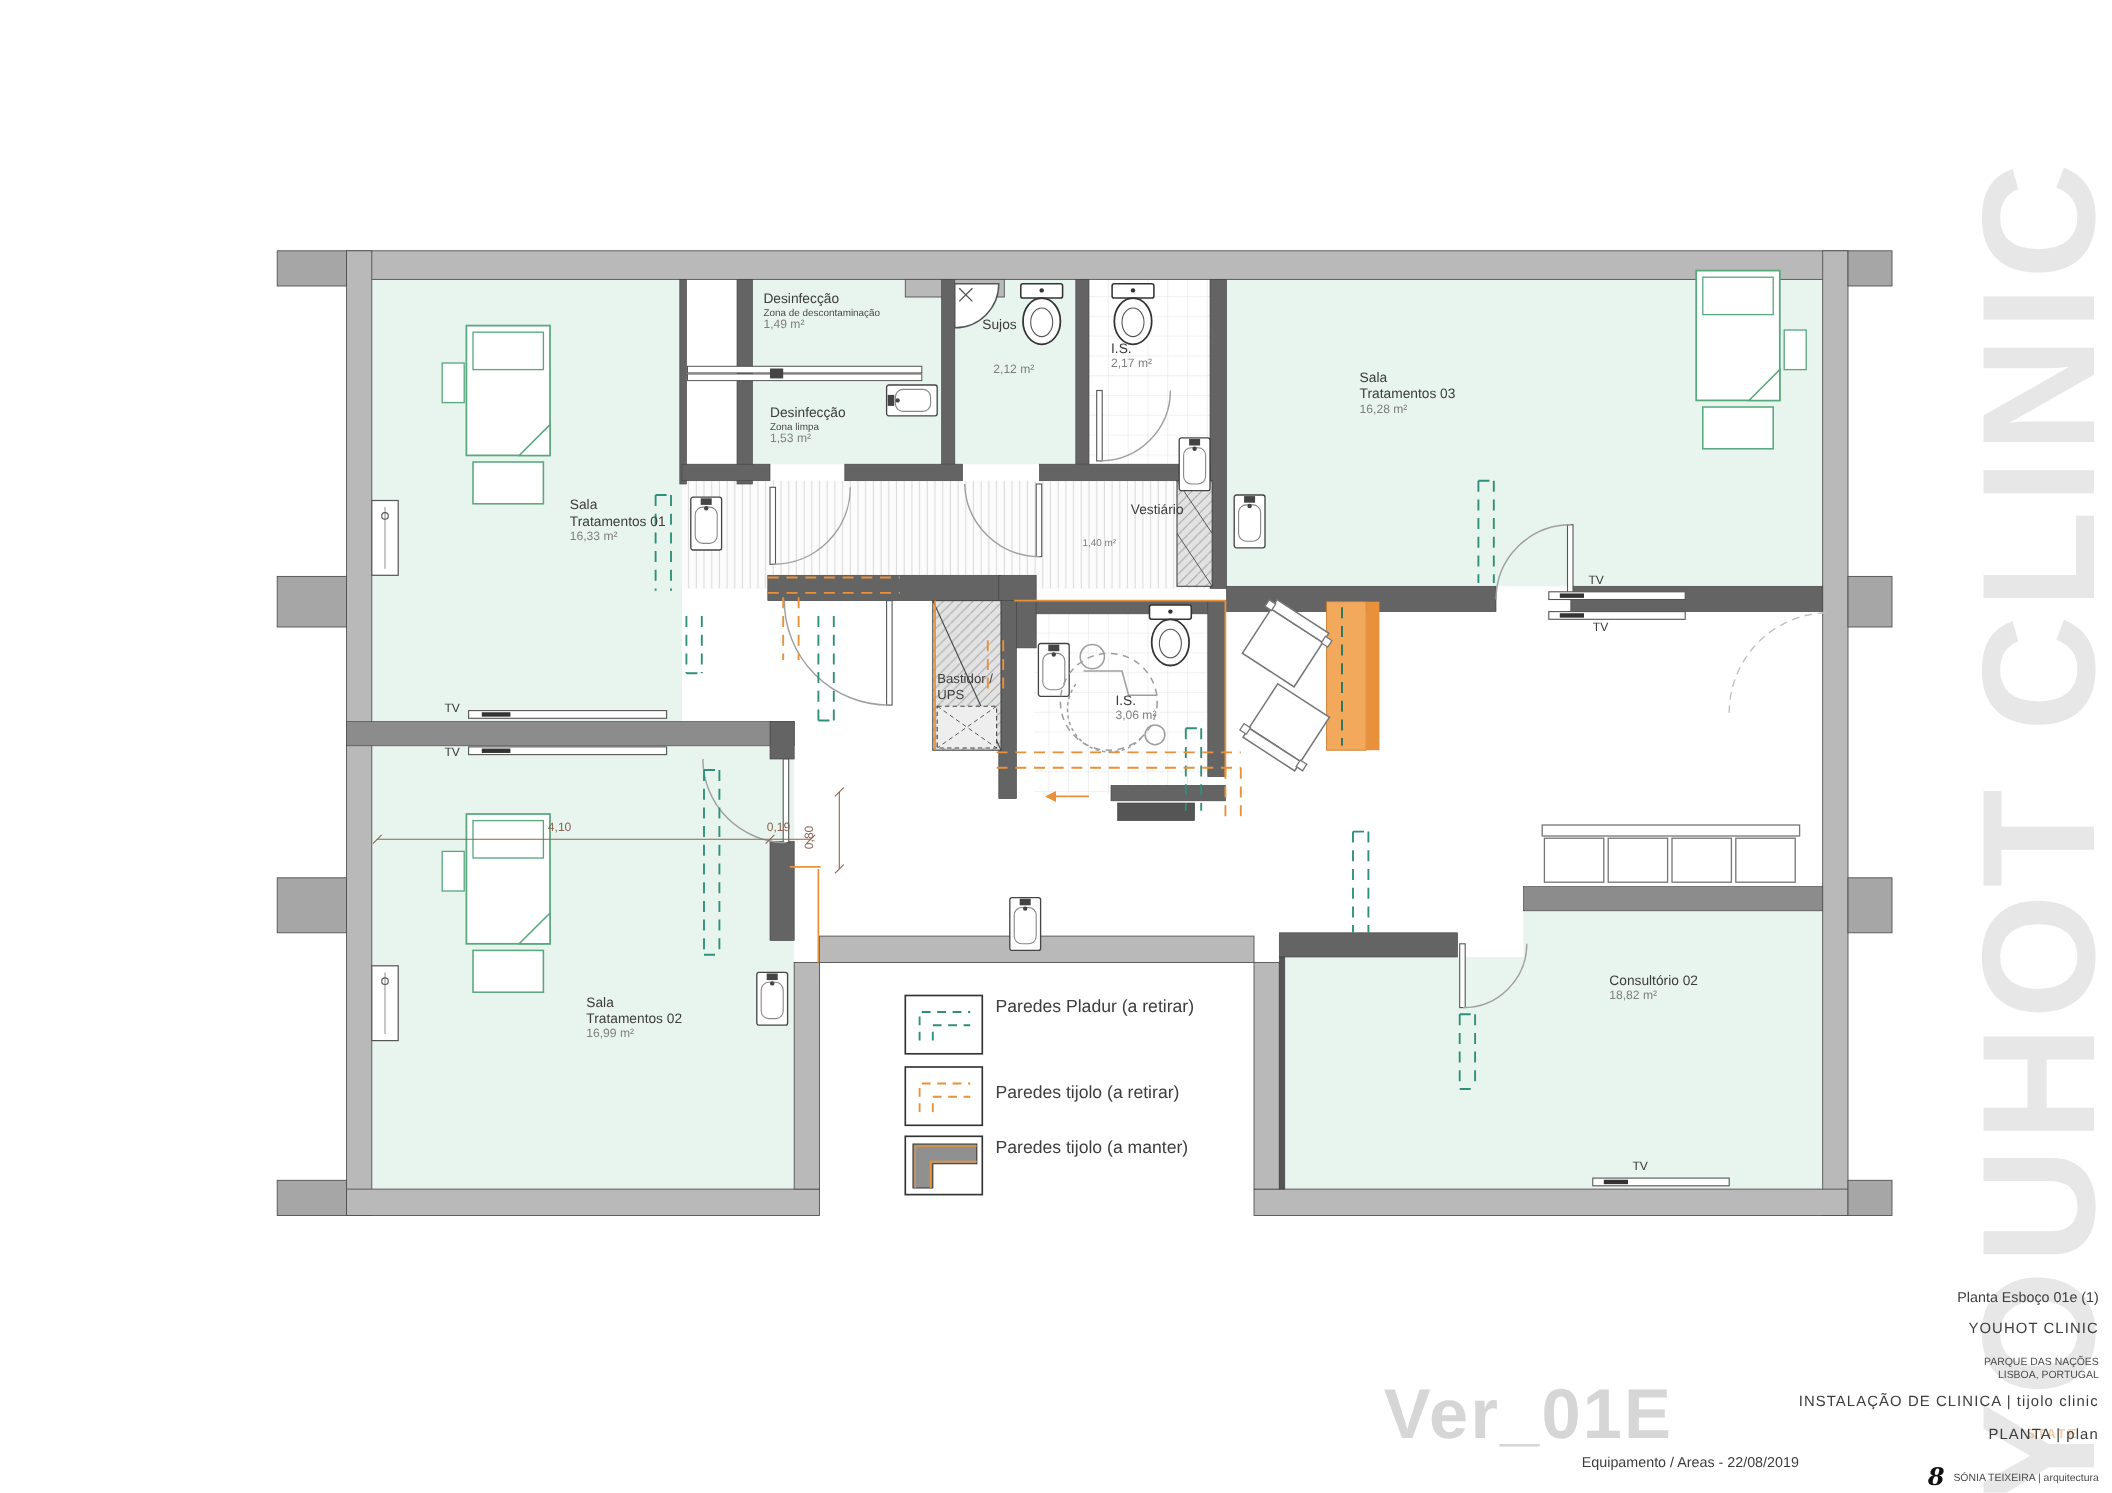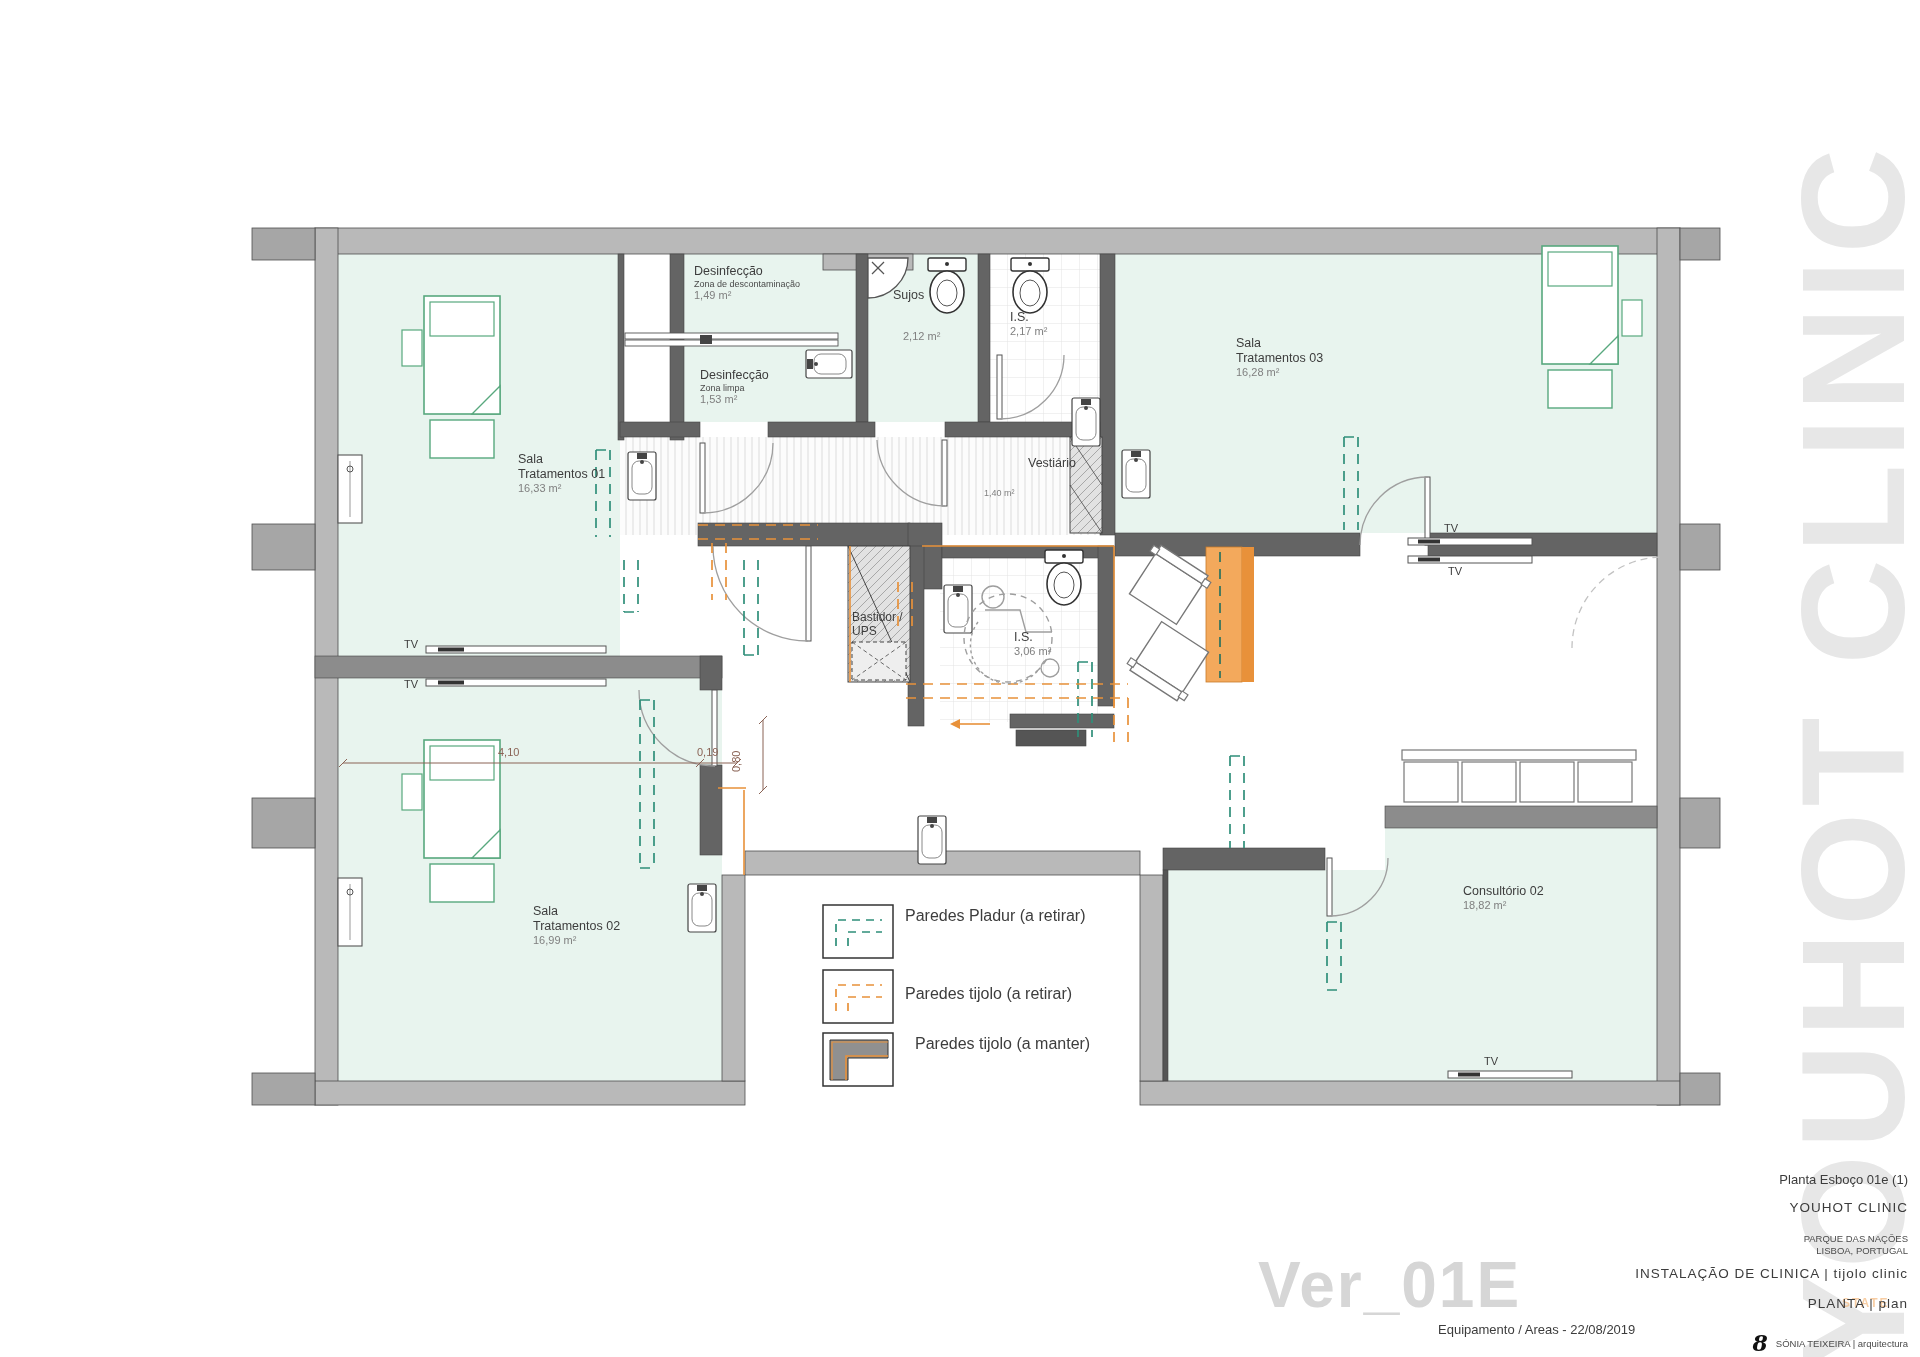--- a/index.html
+++ b/index.html
@@ -364,21 +364,21 @@
   <div class="tv" style="left:1444px;top:522px;">TV</div>
   <div class="tv" style="left:1448px;top:565px;">TV</div>
   <div class="tv" style="left:1484px;top:1055px;">TV</div>
 
   <div class="dim" style="left:498px;top:746px;">4,10</div>
   <div class="dim" style="left:686px;top:746px;margin-left:11px;">0,19</div>
   <div class="dim vert" style="left:742px;top:760px;">0,80</div>
 
   <div class="legend-label" style="left:905px;top:907px;">Paredes Pladur (a retirar)</div>
   <div class="legend-label" style="left:905px;top:985px;text-align:center;">Paredes tijolo (a retirar)</div>
-  <div class="legend-label" style="left:905px;top:1035px;margin-left:10px;">Paredes tijolo (a manter)</div>
+  <div class="legend-label" style="left:905px;top:1035px;">Paredes tijolo (a manter)</div>
 
   <div class="tb tb-med" style="top:1172px;">Planta Esboço 01e (1)</div>
   <div class="tb tb-caps" style="top:1200px;">YOUHOT CLINIC</div>
   <div class="tb tb-small" style="top:1233px;">PARQUE DAS NAÇÕES</div>
   <div class="tb tb-small" style="top:1245px;">LISBOA, PORTUGAL</div>
   <div class="tb tb-caps" style="top:1266px;">INSTALAÇÃO DE CLINICA | tijolo clinic</div>
   <div class="tb tb-caps" style="top:1296px;">PLANTA | plan</div>
   <div class="tb" style="top:1316px;">
     <div class="arch-row">
       <span class="arch-logo">8</span>

